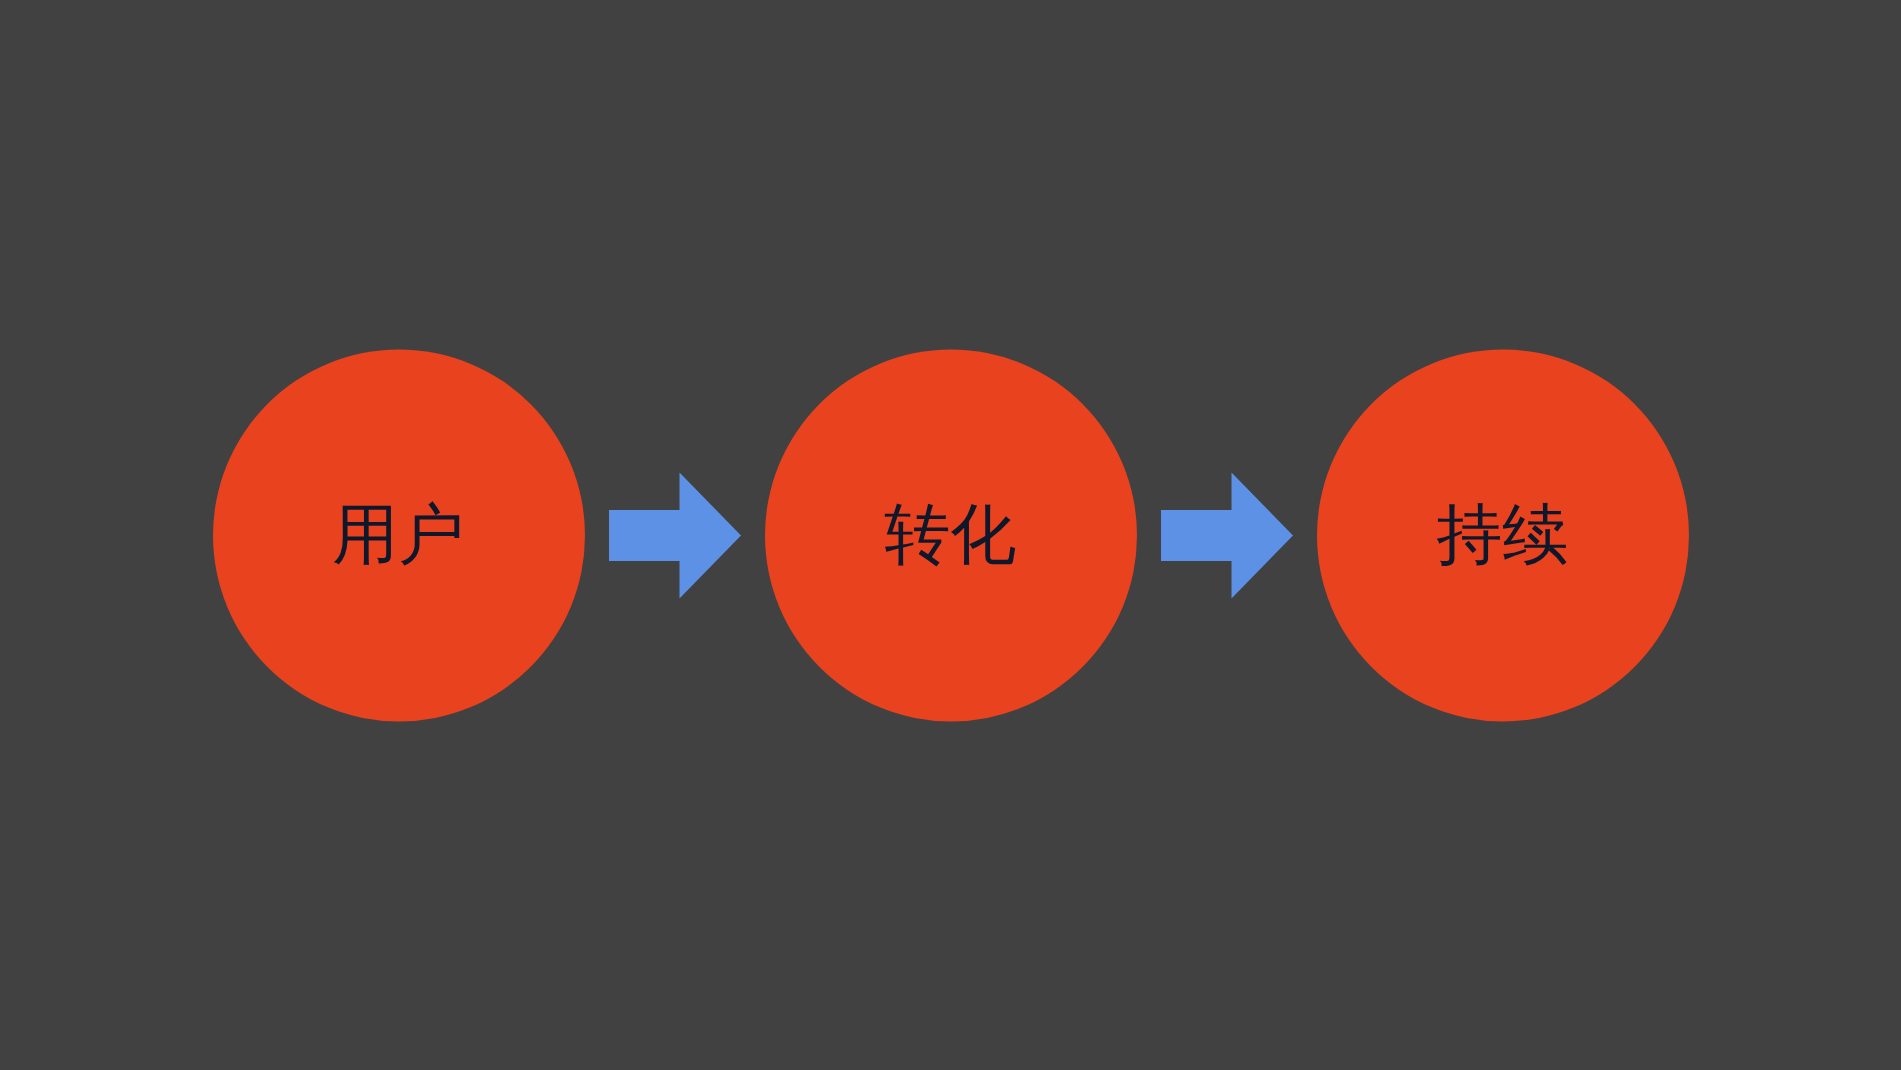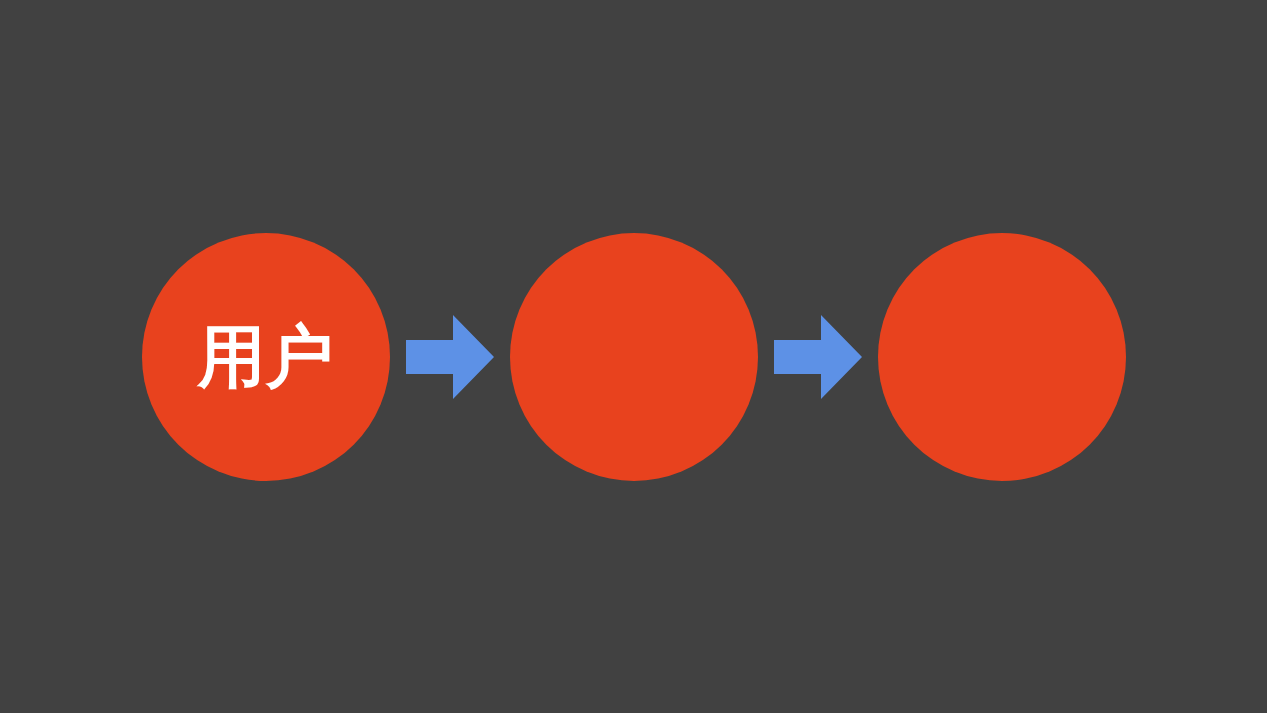--- a/index.html
+++ b/index.html
@@ -40,27 +40,27 @@
     background: #e8421e;
     display: flex;
     flex-direction: column;
     align-items: center;
     justify-content: center;
     flex: 0 0 auto;
     box-sizing: border-box;
   }
 
   .node-label {
-    color: #ffffff;
-    font-size: 68px;
+    color: #0f172a;
+    font-size: 44px;
     line-height: 90px;
     letter-spacing: 0px;
     text-align: center;
     white-space: nowrap;
-    font-weight: 700;
+    font-weight: 400;
     font-family: "DejaVu Sans", "Liberation Sans", sans-serif;
   }
 
   .connector {
     flex: 0 0 auto;
     width: 120px;
     height: 84px;
     display: flex;
     align-items: center;
     justify-content: center;
@@ -85,27 +85,29 @@
 
     <div class="connector">
       <span>
         <svg viewBox="0 0 88 84" xmlns="http://www.w3.org/2000/svg" aria-hidden="true">
           <polygon points="0,25 47,25 47,0 88,42 47,84 47,59 0,59" fill="#5d91e6"></polygon>
         </svg>
       </span>
     </div>
 
     <div class="node-circle">
+      <div class="node-label">转化</div>
     </div>
 
     <div class="connector">
       <span>
         <svg viewBox="0 0 88 84" xmlns="http://www.w3.org/2000/svg" aria-hidden="true">
           <polygon points="0,25 47,25 47,0 88,42 47,84 47,59 0,59" fill="#5d91e6"></polygon>
         </svg>
       </span>
     </div>
 
     <div class="node-circle">
+      <div class="node-label">持续</div>
     </div>
 
   </div>
 </div>
 
 </body></html>

